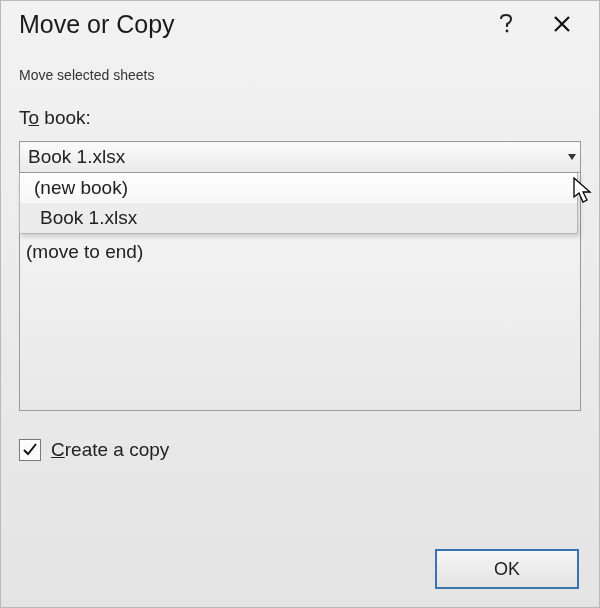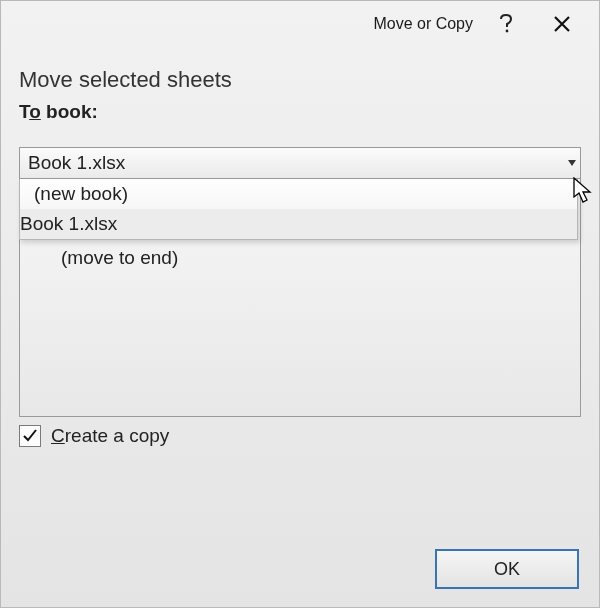--- a/index.html
+++ b/index.html
@@ -21,48 +21,46 @@
     border: 1px solid #b9b9b9;
   }
   .title-bar {
     display: flex;
     align-items: center;
     height: 46px;
     padding: 0 14px 0 18px;
   }
   .title-text {
     flex: 1;
-    font-size: 16px;
+    font-size: 25px;
     color: #1a1a1a;
-    text-align: right;
   }
   .title-btn {
     width: 46px;
     height: 34px;
     display: flex;
     align-items: center;
     justify-content: center;
     color: #222;
     margin-left: 10px;
   }
   .title-btn svg { display: block; }
 
   .body {
     padding: 20px 18px 0 18px;
   }
   .heading {
-    font-size: 22px;
+    font-size: 14px;
     color: #333;
-    margin-bottom: 8px;
+    margin-bottom: 24px;
   }
   .label {
     font-size: 19px;
     color: #222;
-    margin-bottom: 24px;
-    font-weight: bold;
+    margin-bottom: 12px;
   }
   .mn { text-decoration: underline; }
 
   .combo {
     position: relative;
     height: 30px;
     border: 1px solid #9a9a9a;
     background: linear-gradient(to bottom, #fbfbfb, #eaeaea);
     display: flex;
     align-items: center;
@@ -85,50 +83,49 @@
     margin-top: 0;
   }
   .listbox {
     border: 1px solid #9a9a9a;
     border-top: none;
     height: 238px;
     background: linear-gradient(to bottom, #f6f6f6 0%, #e8e8e8 100%);
     padding-top: 2px;
     font-size: 19px;
     box-sizing: border-box;
-    padding-left: 35px;
   }
   .drop-popup {
     position: absolute;
     left: 0;
     top: 0;
     width: 557px;
     background: linear-gradient(to bottom, #fefefe, #f0f0f0);
     border: 1px solid #b5b5b5;
     border-top: none;
     box-shadow: 2px 3px 5px rgba(0,0,0,0.15);
     z-index: 5;
   }
   .drop-item {
-    padding: 4px 0;
+    padding: 4px 20px;
     font-size: 19px;
     color: #222;
   }
   .drop-item.indent { padding-left: 14px; }
   .drop-item.hover { background: #ececec; }
 
   .list-item {
     padding: 2px 6px;
     color: #222;
   }
 
   .check-row {
     display: flex;
     align-items: center;
-    margin-top: 8px;
+    margin-top: 28px;
     gap: 10px;
     font-size: 19px;
   }
   .checkbox {
     width: 20px;
     height: 20px;
     border: 1px solid #7a7a7a;
     background: #fcfcfc;
     display: flex;
     align-items: center;

